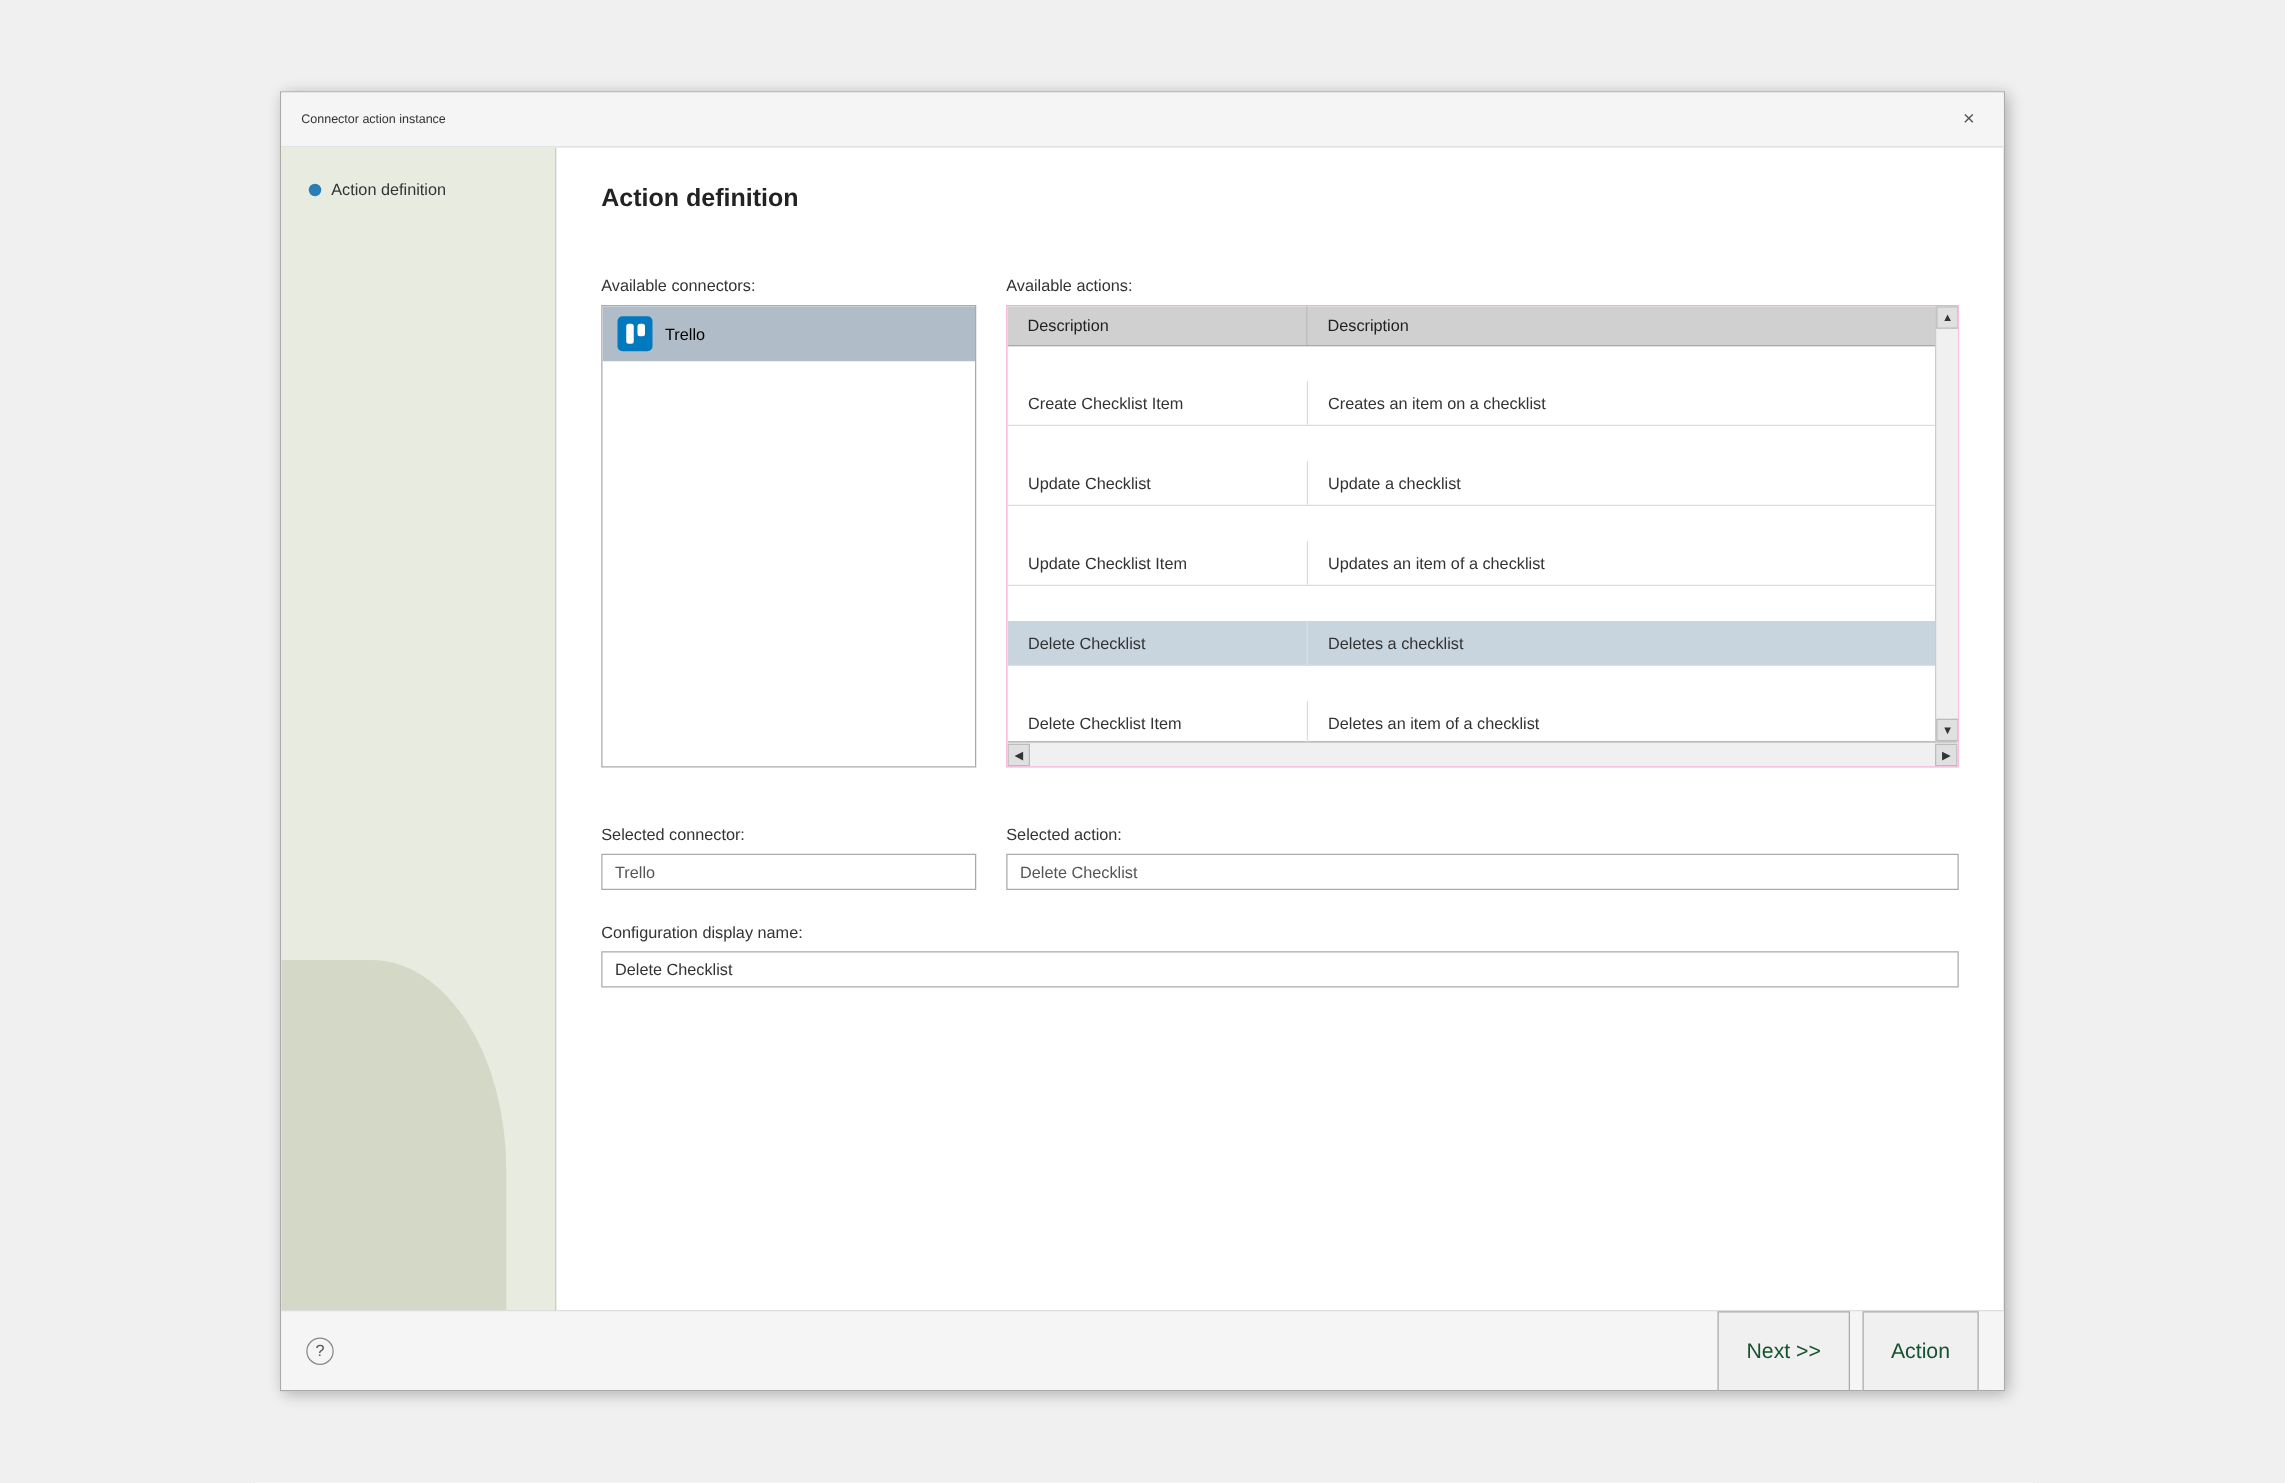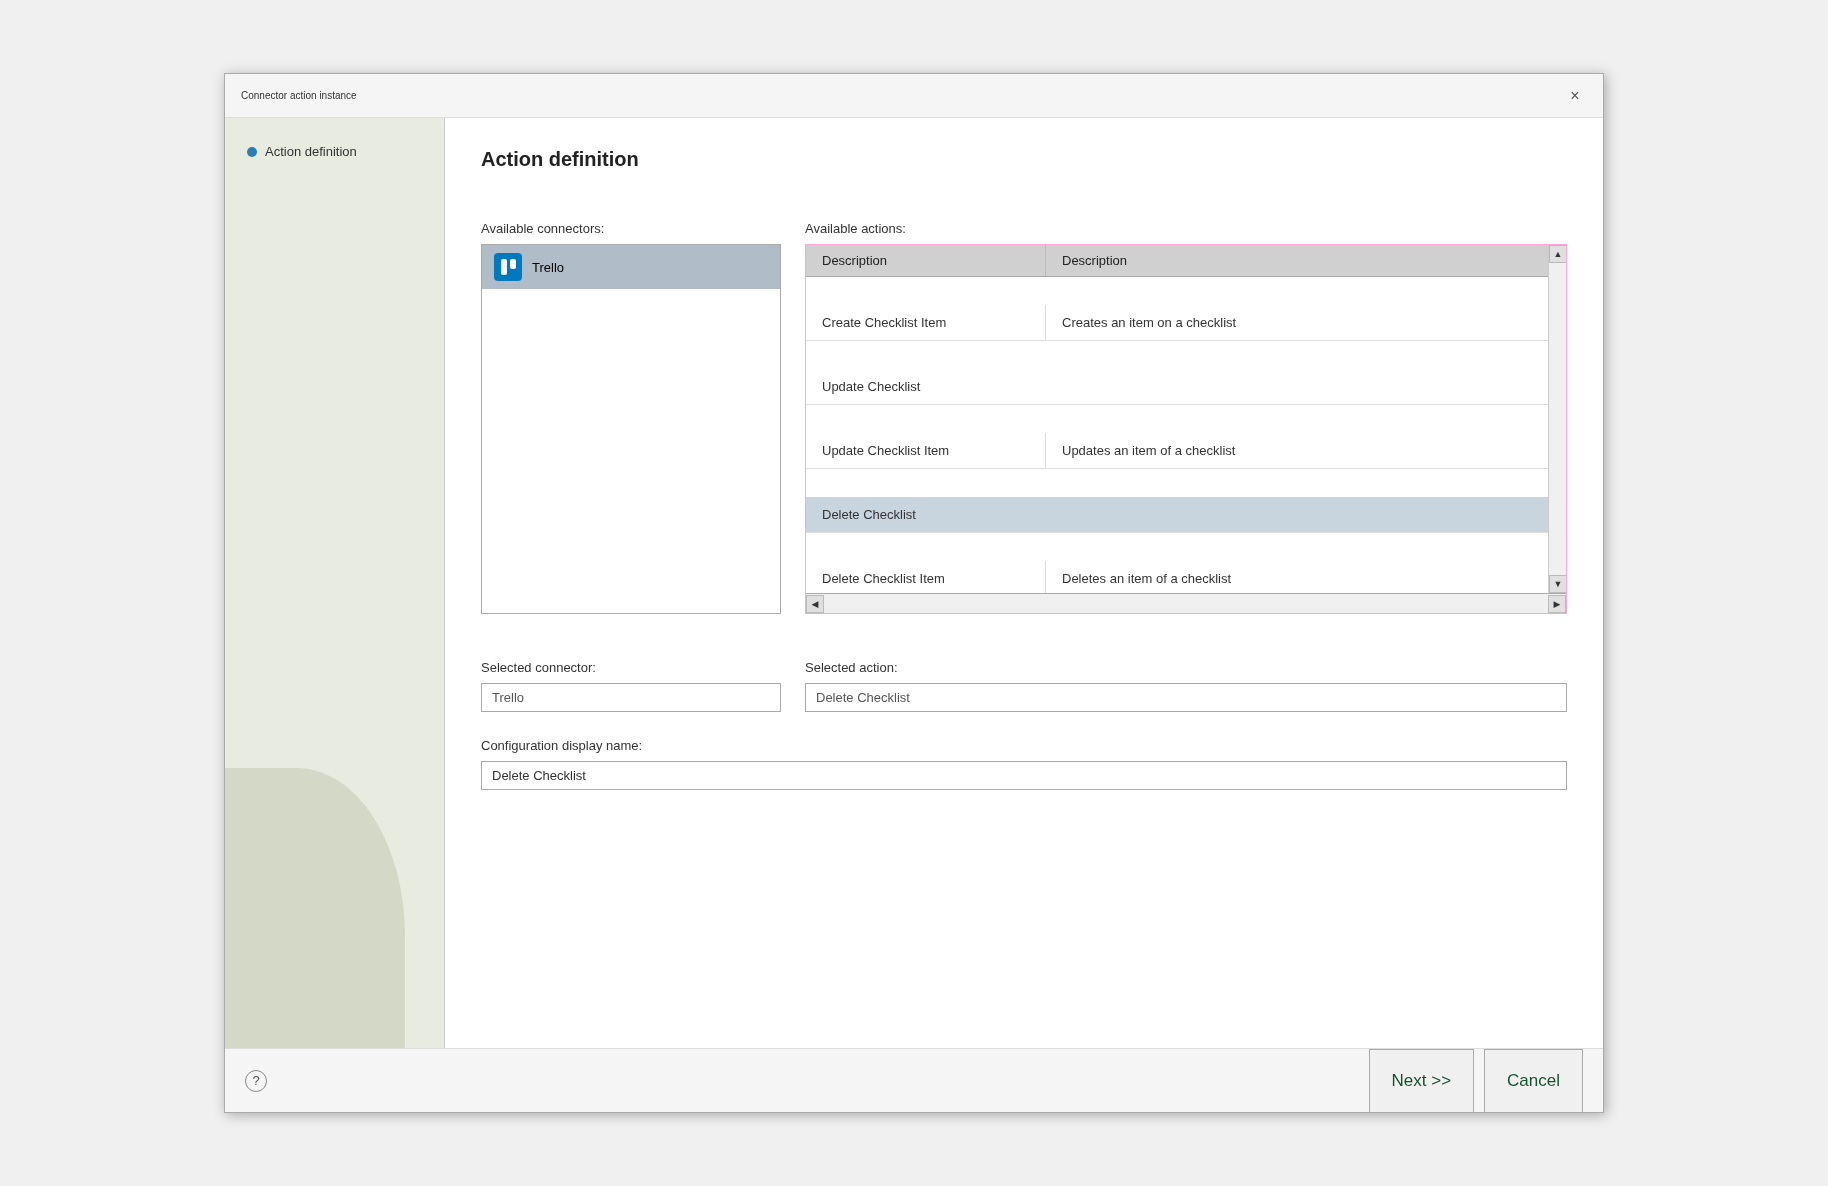--- a/index.html
+++ b/index.html
@@ -350,27 +350,29 @@
               <div class="th">Description</div>
             </div>
 
             <div class="table-body">
               <div class="table-row">
                 <div class="td">Create Checklist Item</div>
                 <div class="td">Creates an item on a checklist</div>
               </div>
               <div class="table-row">
                 <div class="td">Update Checklist</div>
+                <div class="td">Update a checklist</div>
               </div>
               <div class="table-row">
                 <div class="td">Update Checklist Item</div>
                 <div class="td">Updates an item of a checklist</div>
               </div>
               <div class="table-row selected">
                 <div class="td">Delete Checklist</div>
+                <div class="td">Deletes a checklist</div>
               </div>
               <div class="table-row">
                 <div class="td">Delete Checklist Item</div>
                 <div class="td">Deletes an item of a checklist</div>
               </div>
             </div>
 
             <div class="scrollbar-area">
               <div class="scroll-btn">▲</div>
               <div style="flex:1;"></div>
@@ -403,16 +405,16 @@
       </div>
     </div>
   </div>
 
   <div class="dialog-footer">
     <div class="footer-left">
       <div class="help-icon">?</div>
     </div>
     <div class="footer-right">
       <button class="btn btn-primary">Next &gt;&gt;</button>
-      <button class="btn">Cancel</button>
+      <button class="btn">Action</button>
     </div>
   </div>
 </div>
 
 </body></html>

